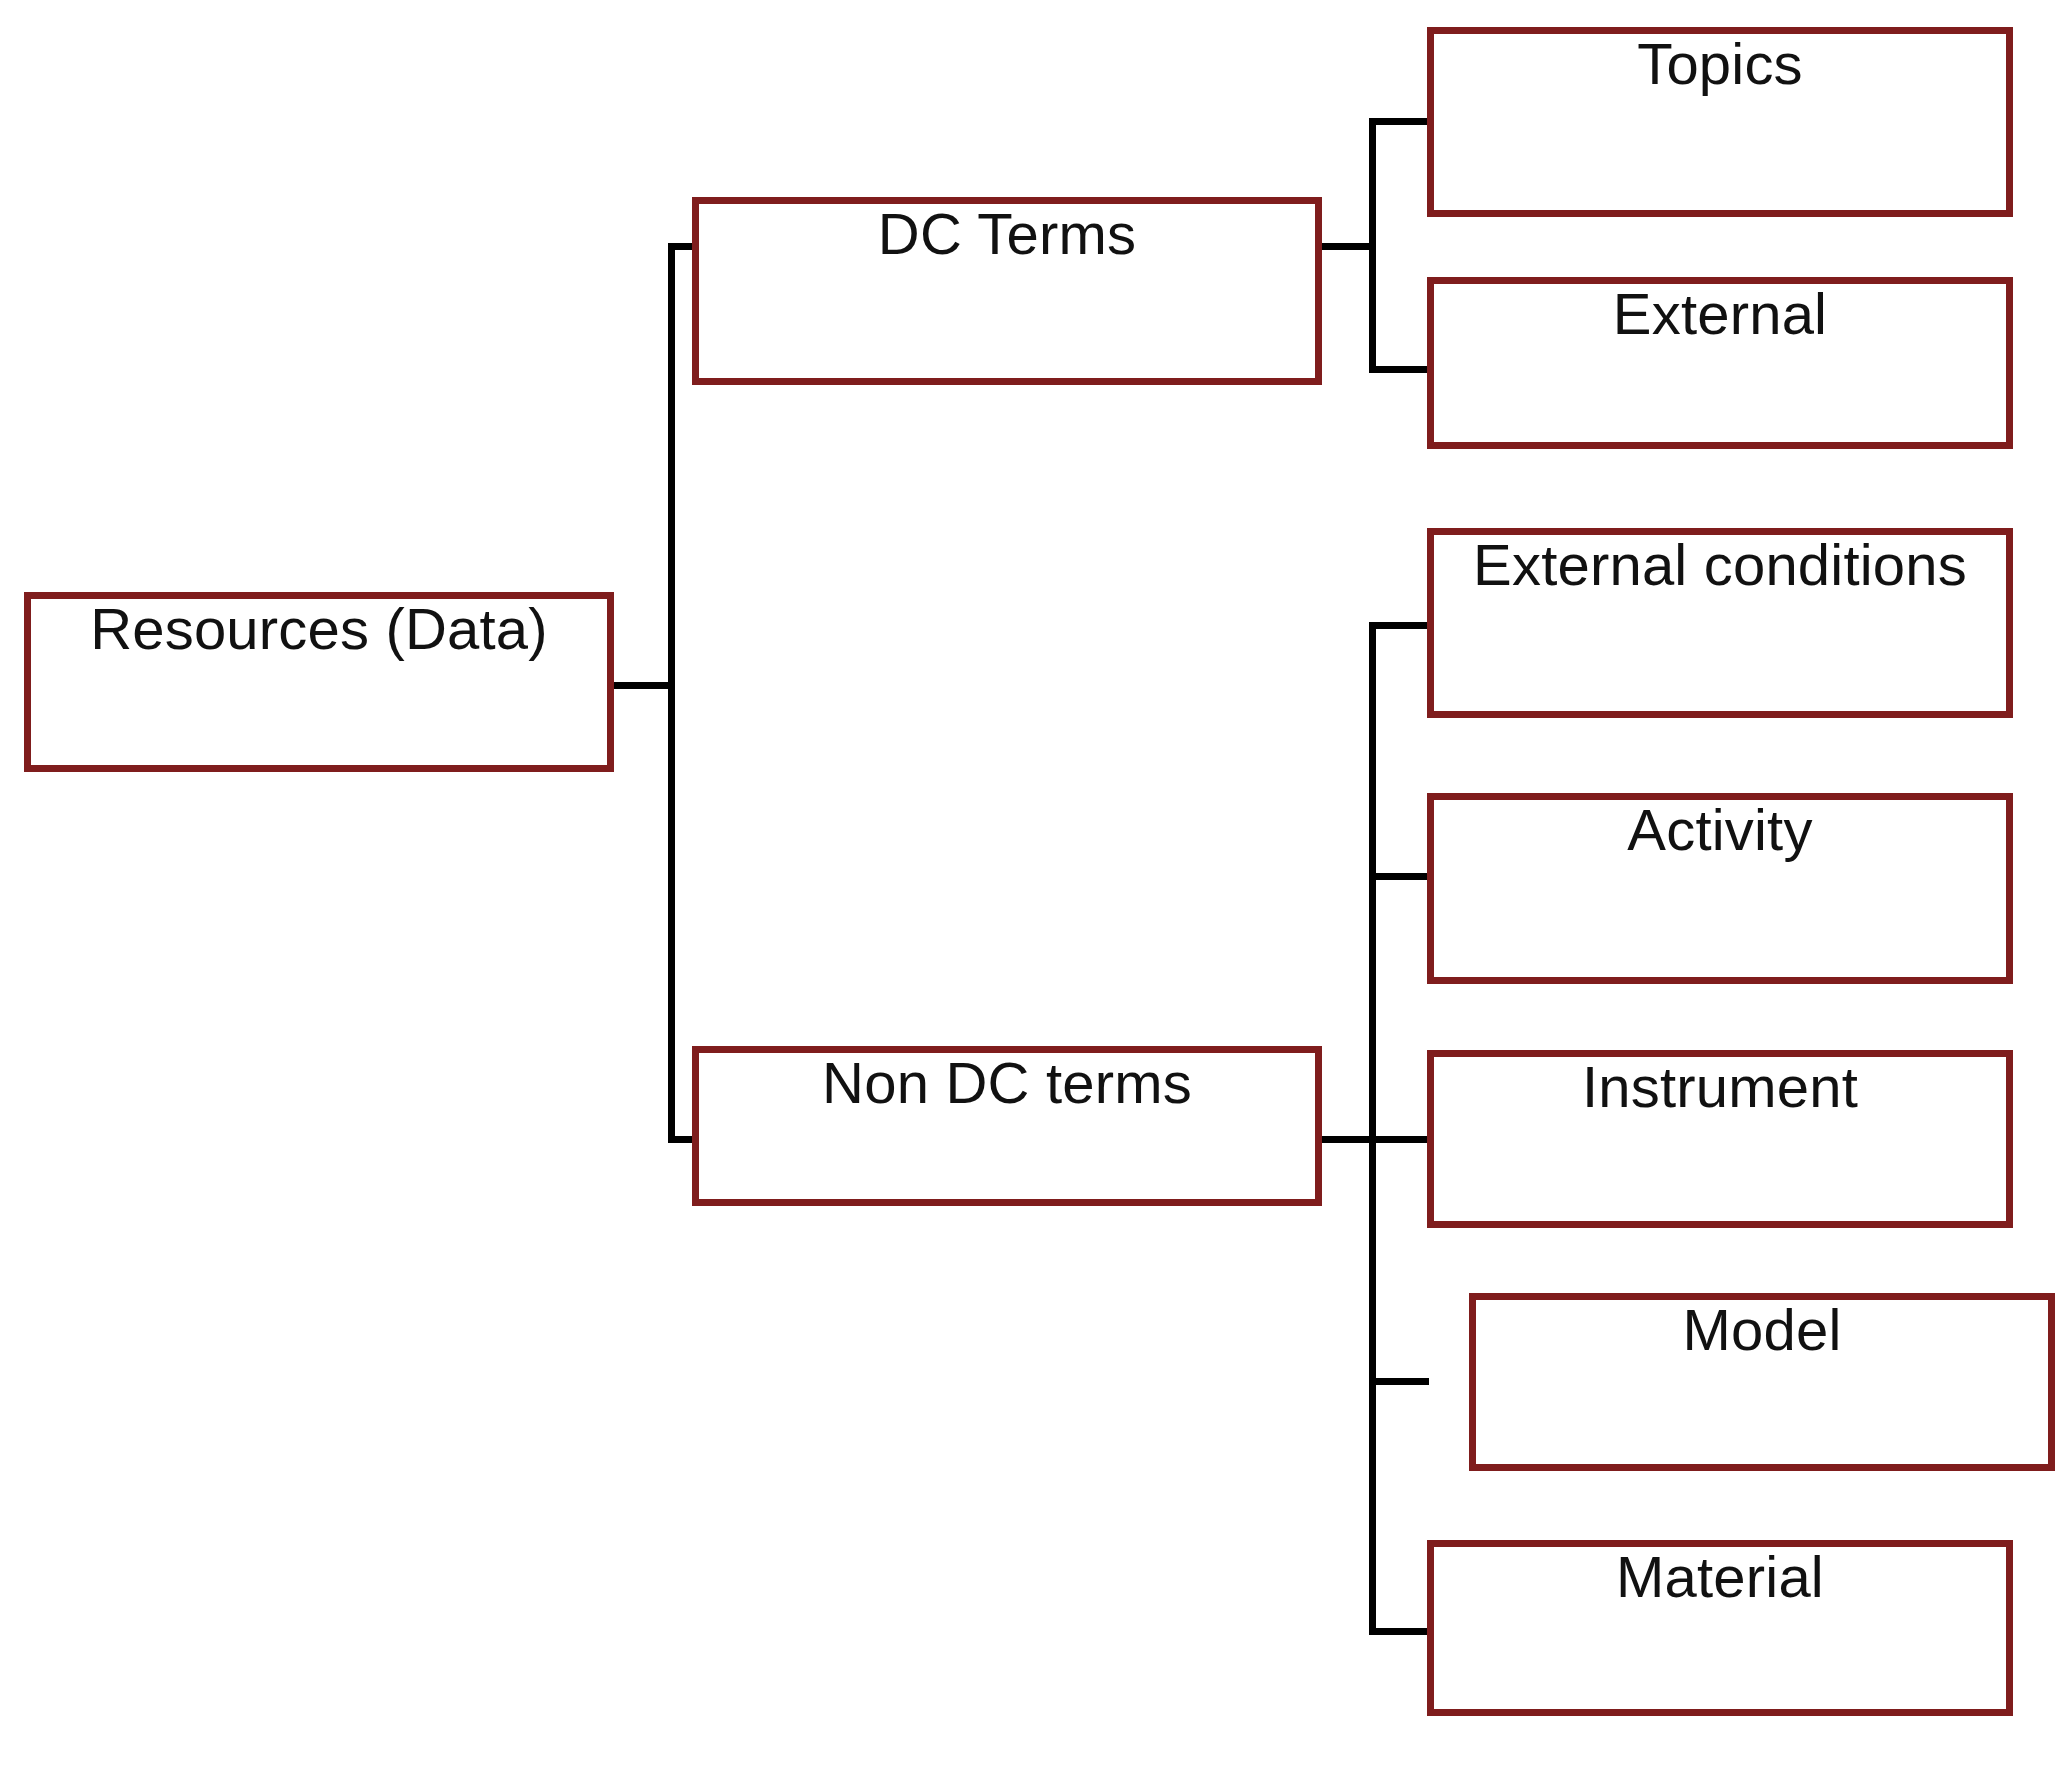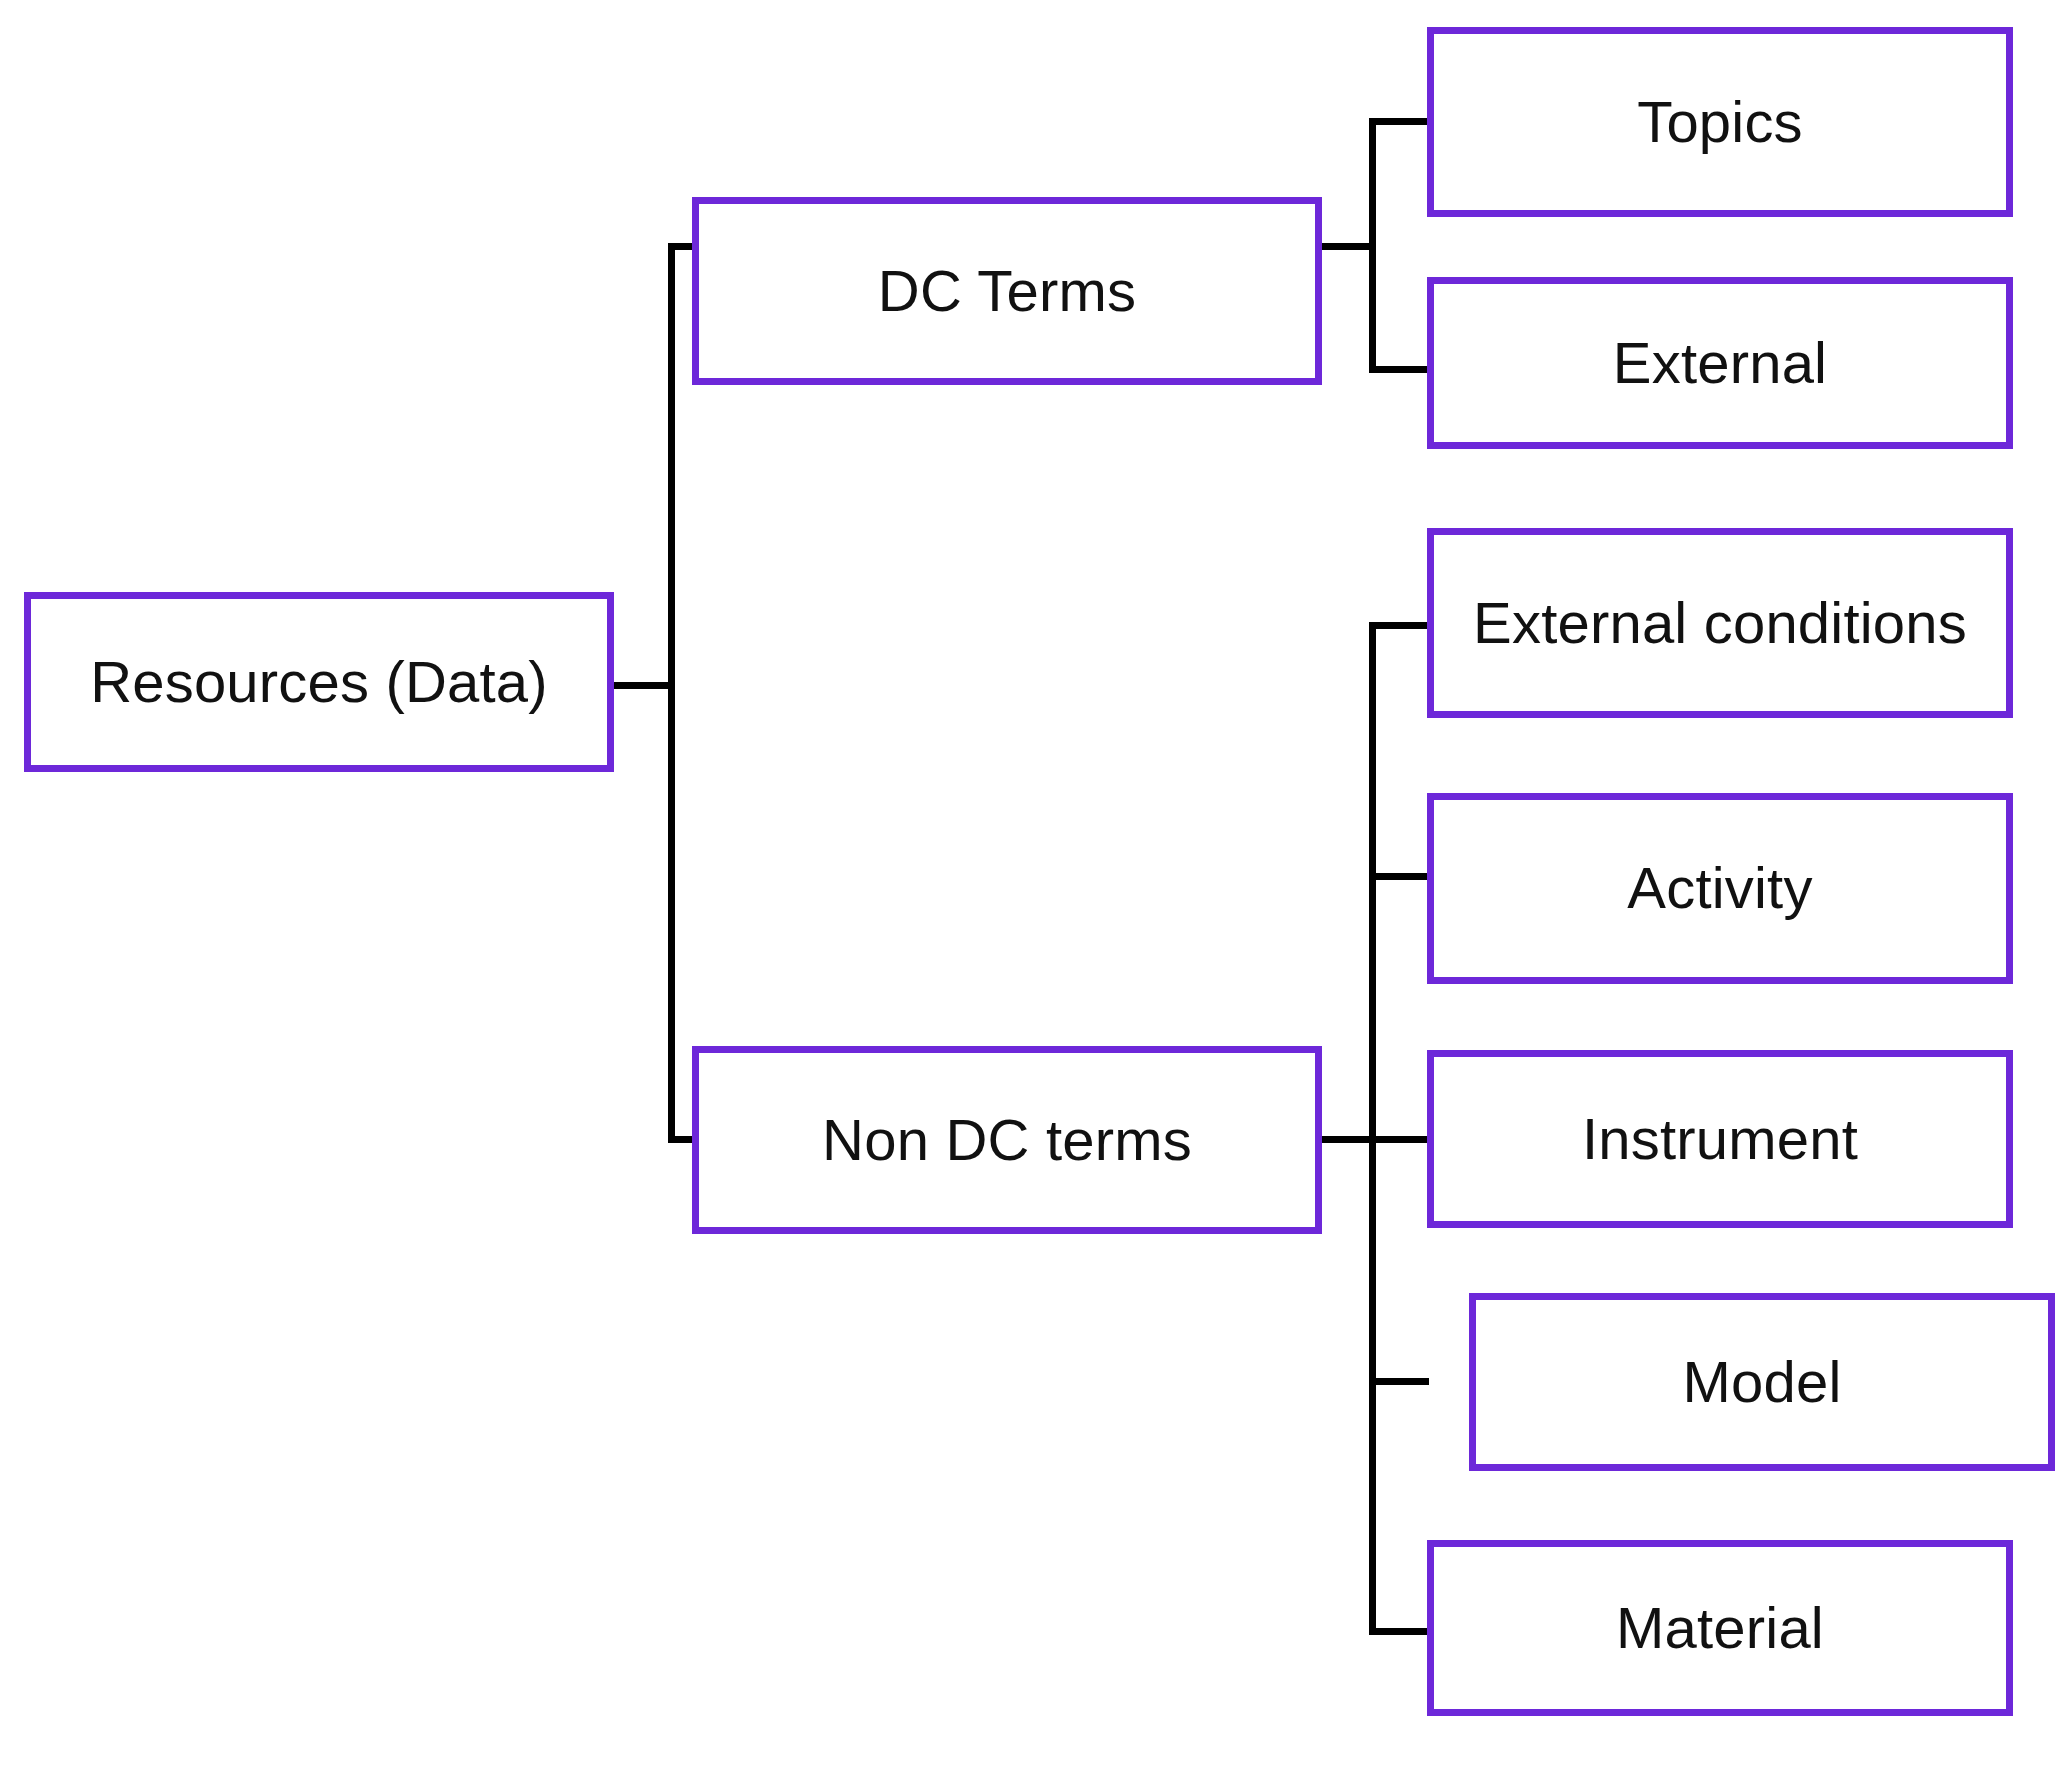--- a/index.html
+++ b/index.html
@@ -11,24 +11,24 @@
     position: relative;
     width: 2071px;
     height: 1770px;
     background: #ffffff;
     font-family: "Liberation Sans", sans-serif;
     overflow: hidden;
   }
   .node {
     position: absolute;
     box-sizing: border-box;
-    border: 7px solid #6d28d9;
+    border: 7px solid #7f1d1d;
     background: #ffffff;
     display: flex;
-    align-items: center;
+    align-items: flex-start;
     justify-content: center;
     z-index: 3;
   }
   .node .label {
     font-size: 58px;
     line-height: 1.05;
     color: #111111;
     white-space: nowrap;
     letter-spacing: 0.2px;
     font-weight: 400;
@@ -71,21 +71,21 @@
   <div class="conn-h" style="left:1369px; top:1628px; width:60px;"></div>
 
   <div class="node" style="left:24px; top:592px; width:590px; height:180px;">
     <span class="label">Resources (Data)</span>
   </div>
 
   <div class="node" style="left:692px; top:149px; width:630px; height:188px;margin-top:48px;">
     <span class="label">DC Terms</span>
   </div>
 
-  <div class="node" style="left:692px; top:1046px; width:630px; height:188px;">
+  <div class="node" style="left:692px; top:1046px; width:630px; height:160px;">
     <span class="label">Non DC terms</span>
   </div>
 
   <div class="node" style="left:1427px; top:27px; width:586px; height:190px;">
     <span class="label">Topics</span>
   </div>
 
   <div class="node" style="left:1427px; top:277px; width:586px; height:172px;">
     <span class="label">External</span>
   </div>

